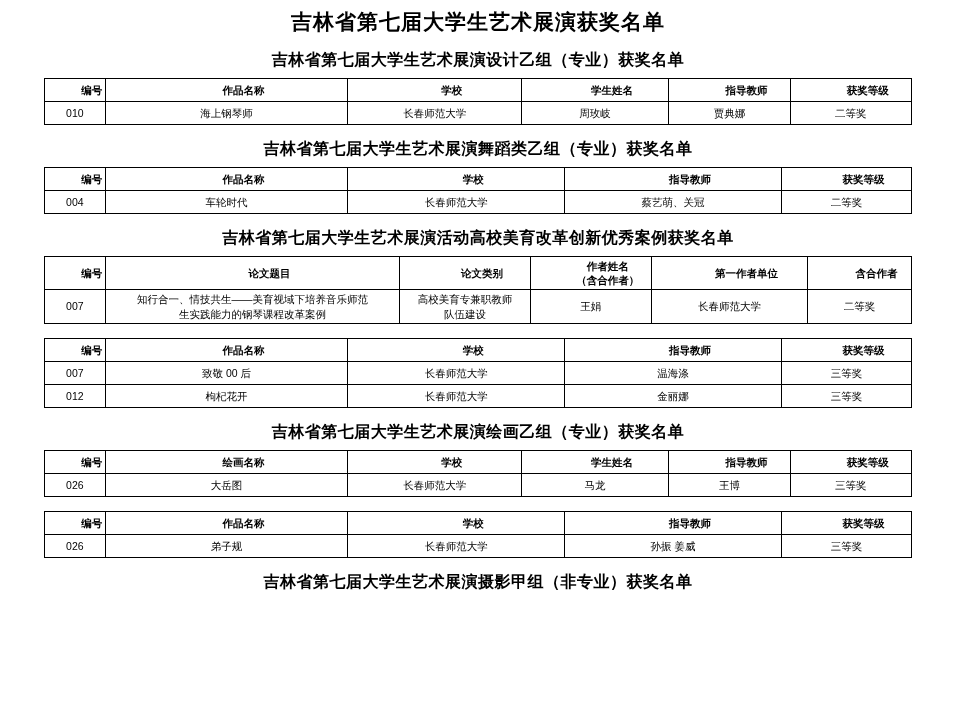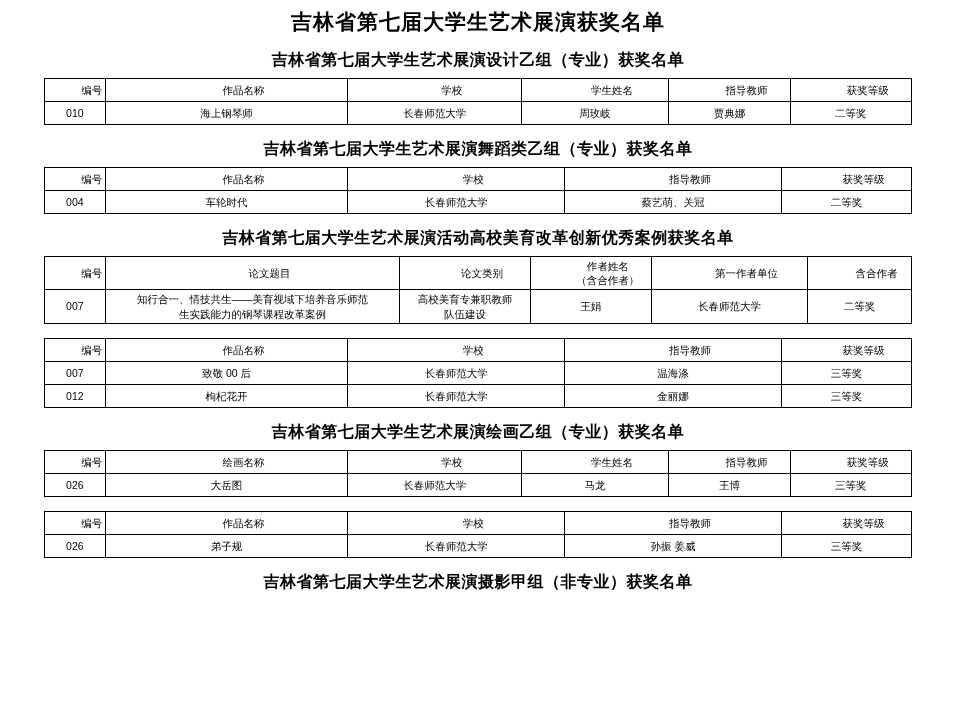--- a/index.html
+++ b/index.html
@@ -48,21 +48,21 @@
   table.award-table td {
     border: 1px solid #000000;
     text-align: center;
     vertical-align: middle;
     font-size: 10.5px;
     line-height: 1.35;
     padding: 2px 2px;
     font-family: "Liberation Sans", "DejaVu Sans", sans-serif;
   }
   table.award-table th {
-    font-weight: normal;
+    font-weight: bold;
     height: 18px;
     padding-left: 36px;
   }
   table.award-table td {
     height: 18px;
   }
   .tall td {
     height: 40px;
   }
   .multiline {

